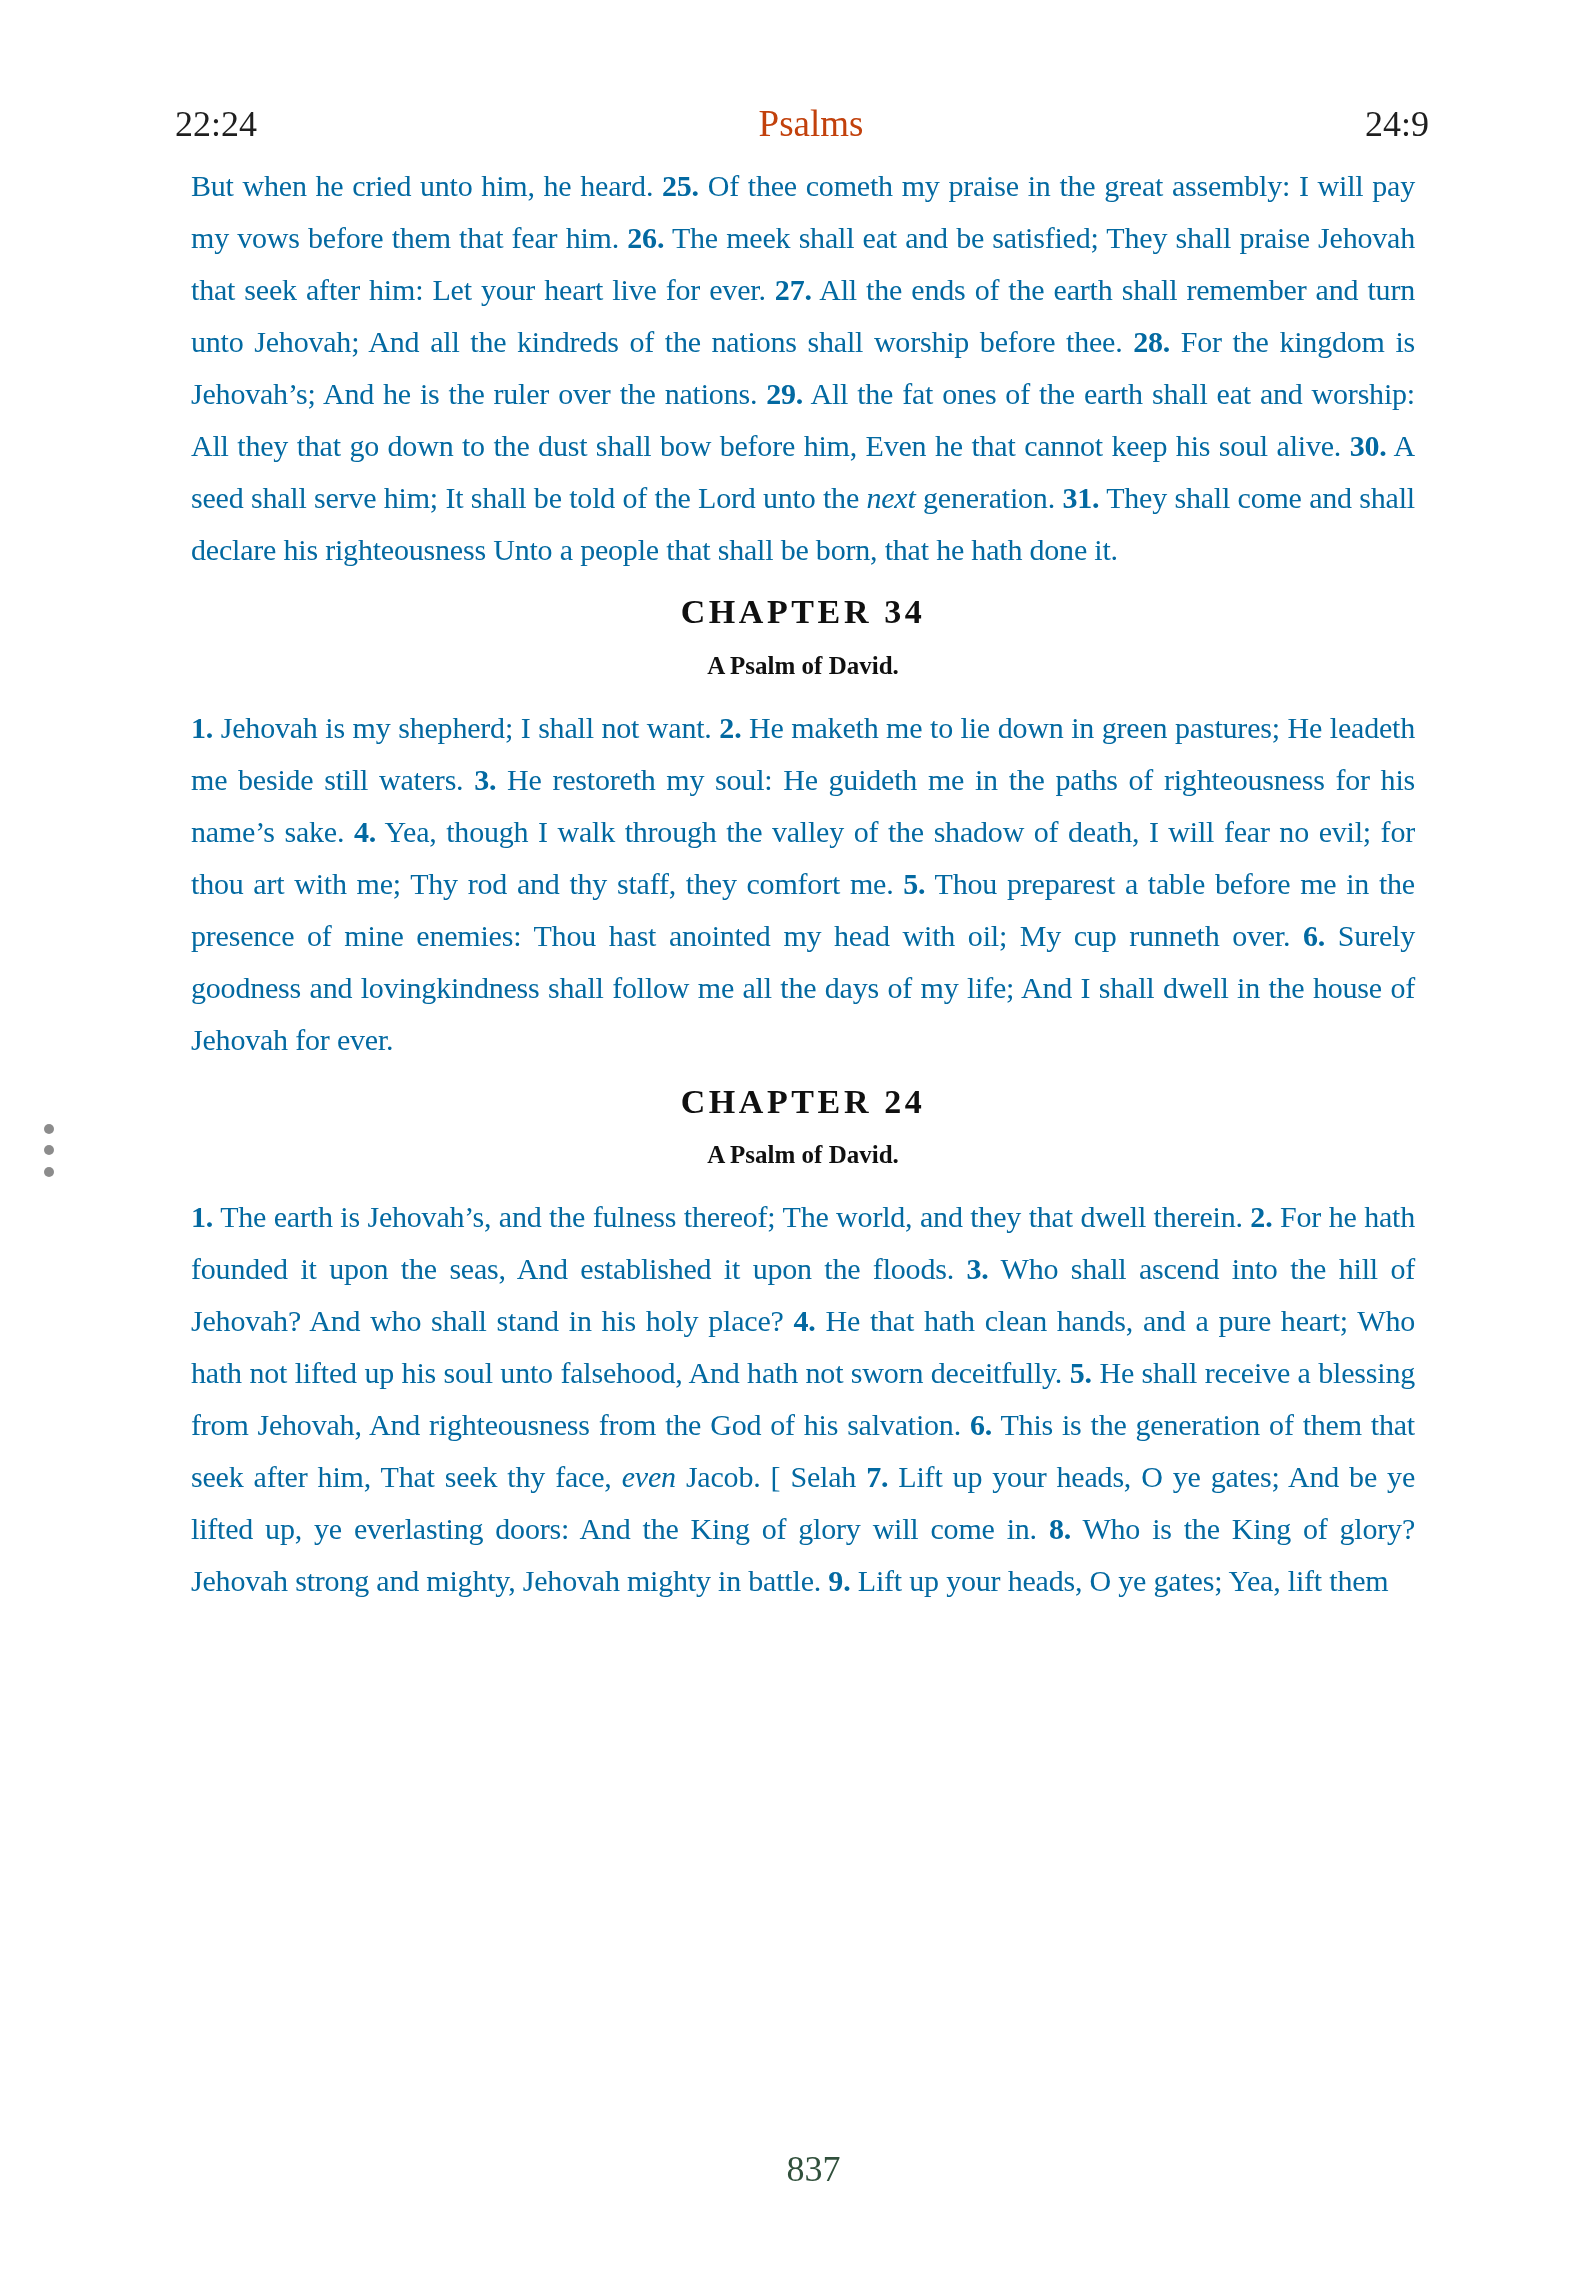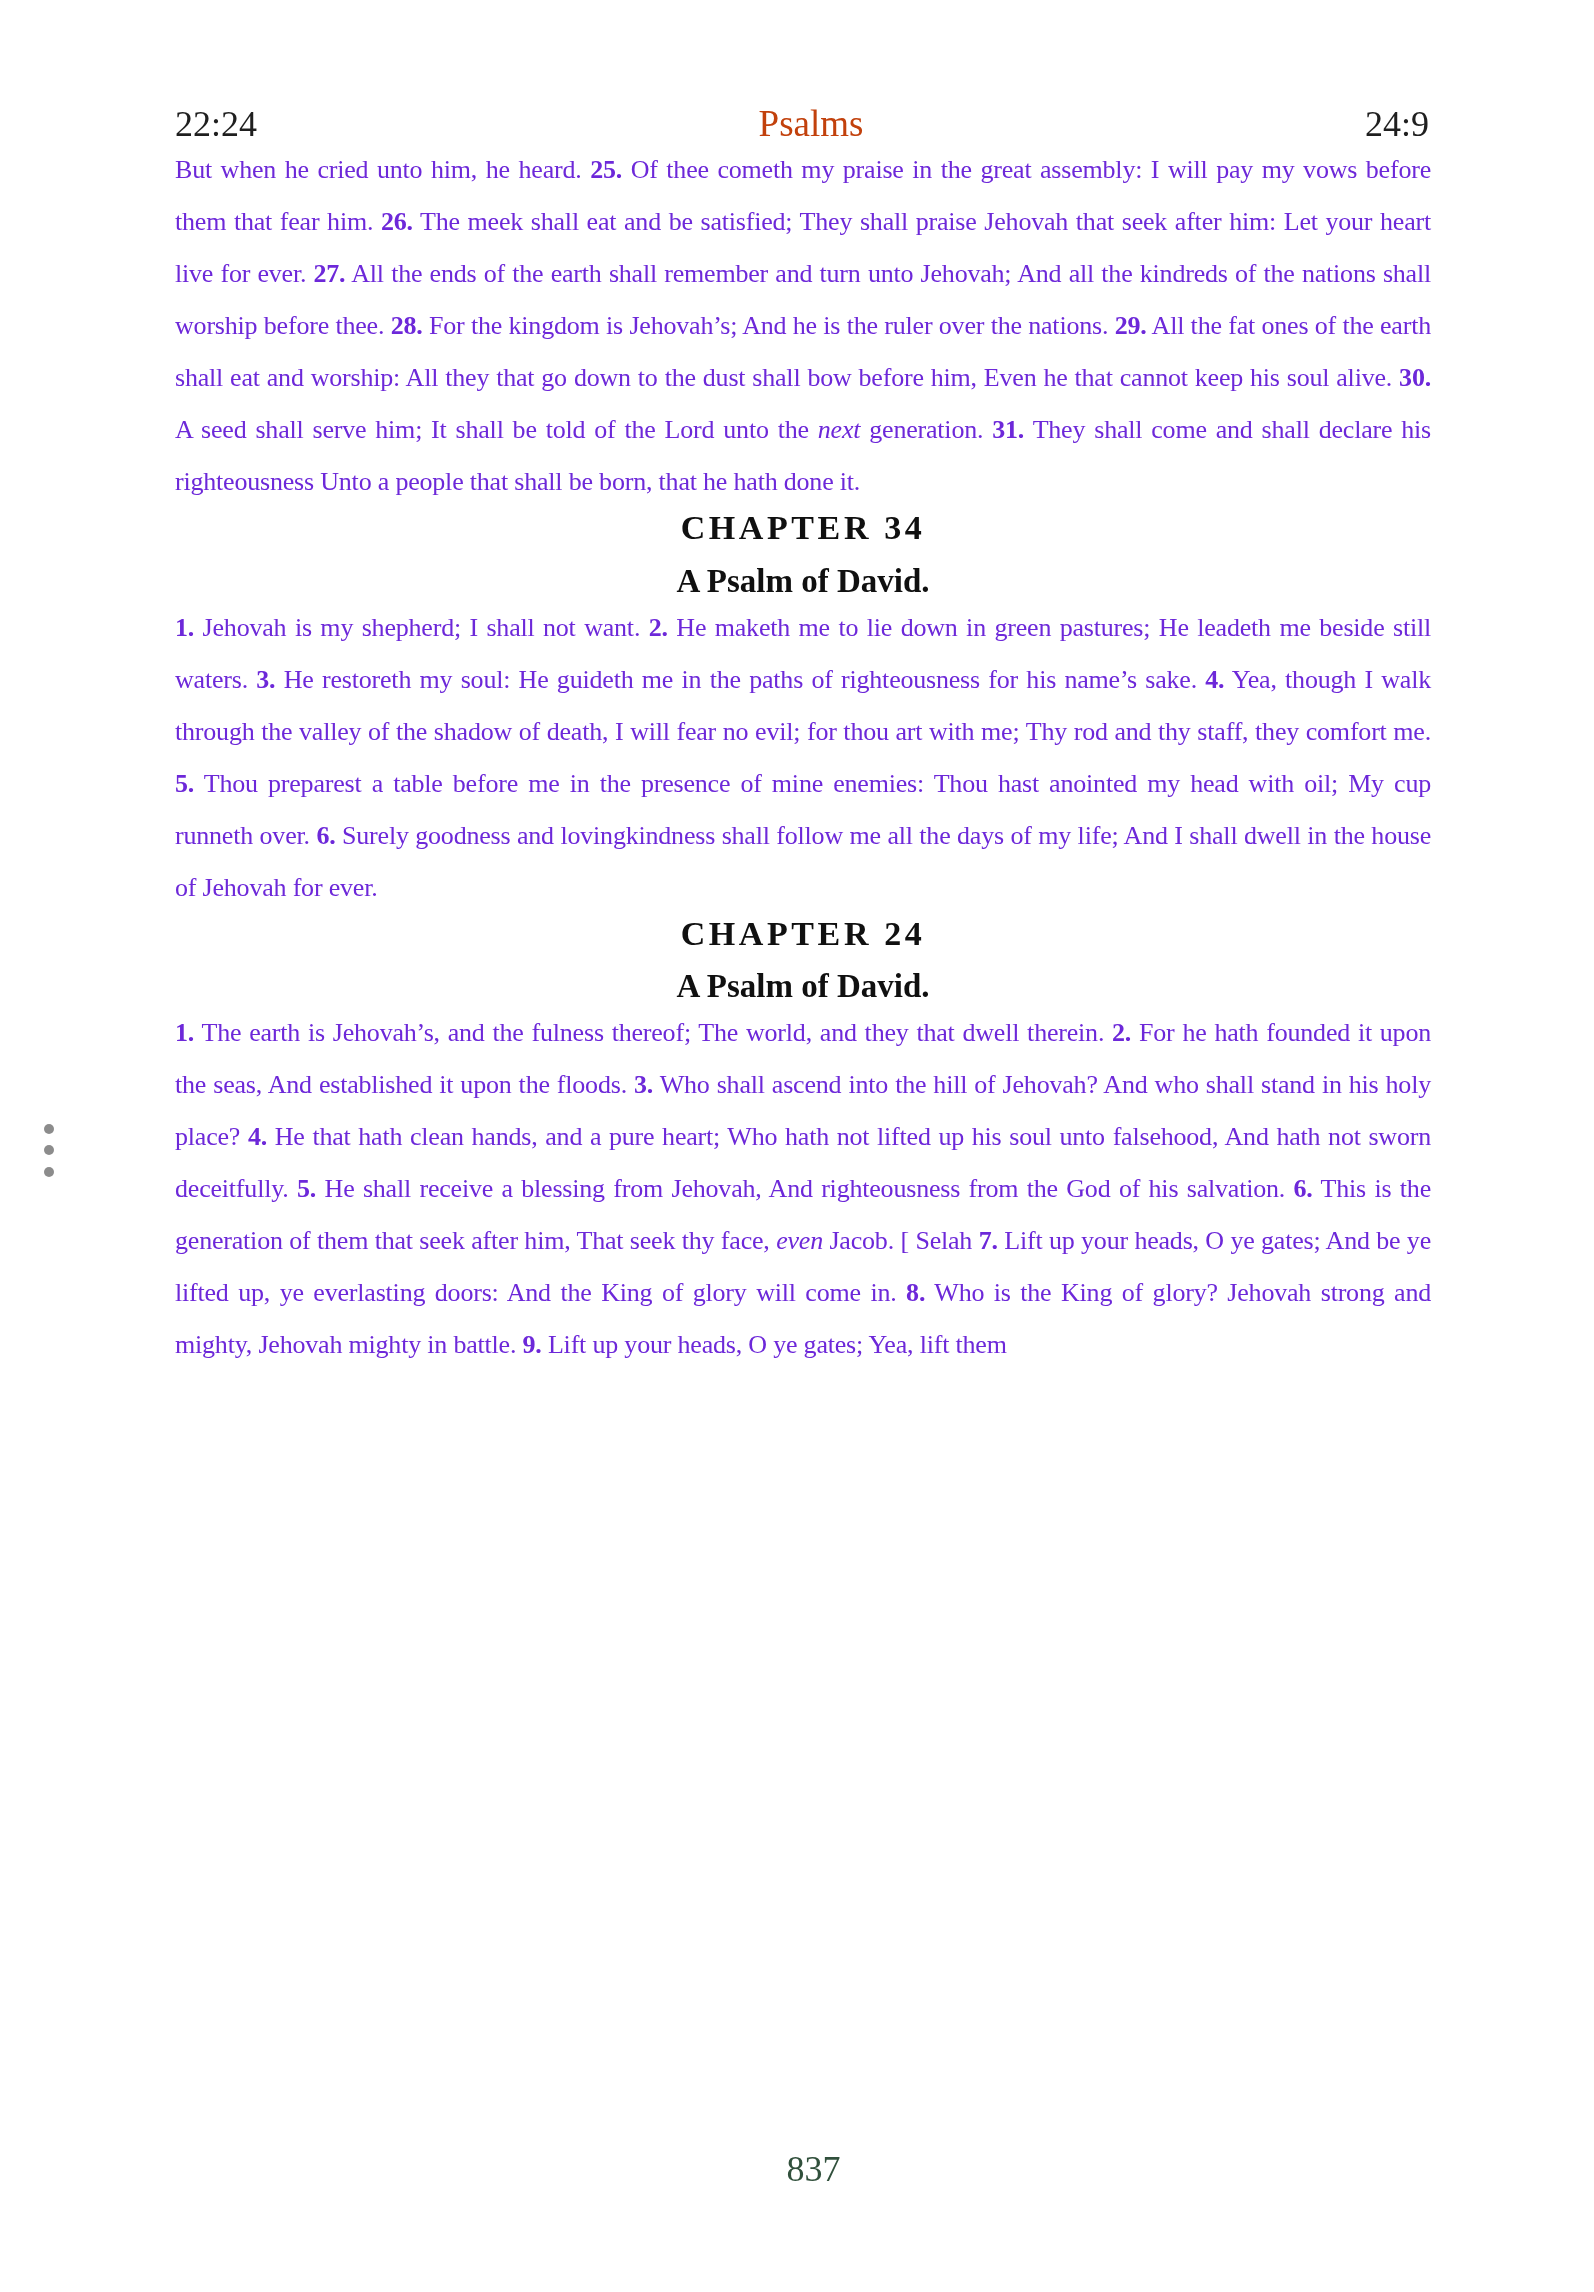--- a/index.html
+++ b/index.html
@@ -21,46 +21,46 @@
     font-size: 36px;
     line-height: 40px;
     color: #1f1f1f;
   }
   .running-head .book {
     color: #c2410c;
     font-size: 37px;
   }
   .text-column { margin: 0 164px 0 175px; }
   p.scripture {
-    margin: 0;
-    font-size: 26px;
+    margin: 16px;
+    font-size: 30px;
     line-height: 52px;
     text-align: justify;
     letter-spacing: -0.2px;
-    color: #6d28d9;
+    color: #0369a1;
   }
   p.scripture b { font-weight: bold; }
   p.scripture i { font-style: italic; }
   .p-continuation { margin-top: 47px; }
   h2.chapter {
     margin: 0;
     text-align: center;
     font-weight: bold;
     font-size: 34px;
     line-height: 40px;
     letter-spacing: 3.6px;
     color: #101010;
   }
   .ch-23 { margin-top: 68px; }
   .ch-24 { margin-top: 58px; }
   h3.psalm-sub {
     margin: 12.6px 0 0 0;
     text-align: center;
     font-weight: bold;
-    font-size: 33px;
+    font-size: 25px;
     line-height: 41px;
     color: #101010;
   }
   .p-psalm23 { margin-top: 30px; }
   .p-psalm24 { margin-top: 25px; }
   .kebab {
     position: absolute;
     left: 40px;
     top: 1120px;
     display: flex;

